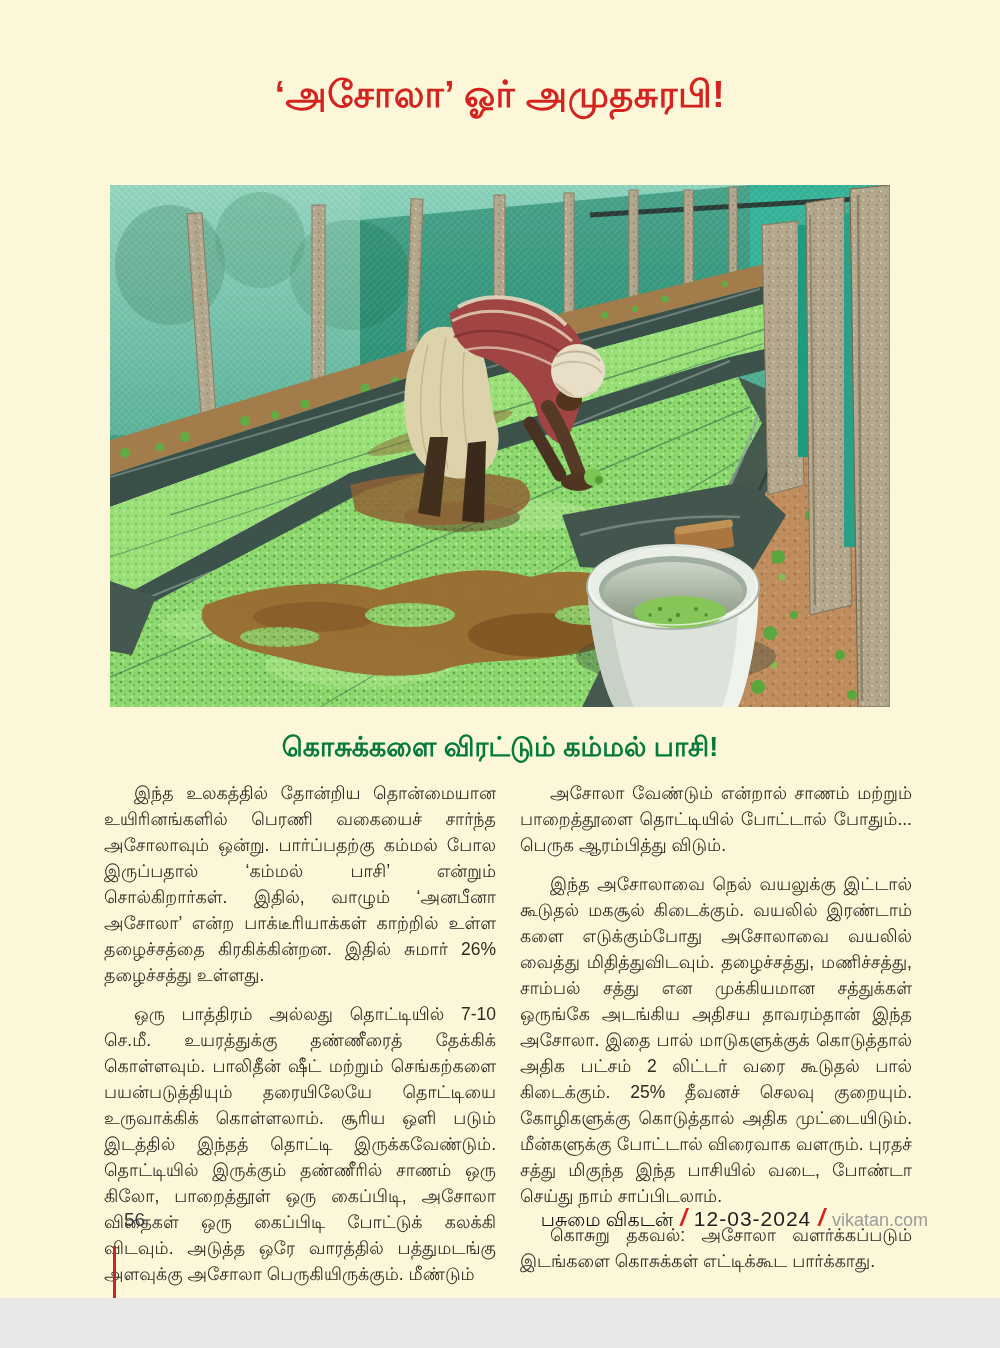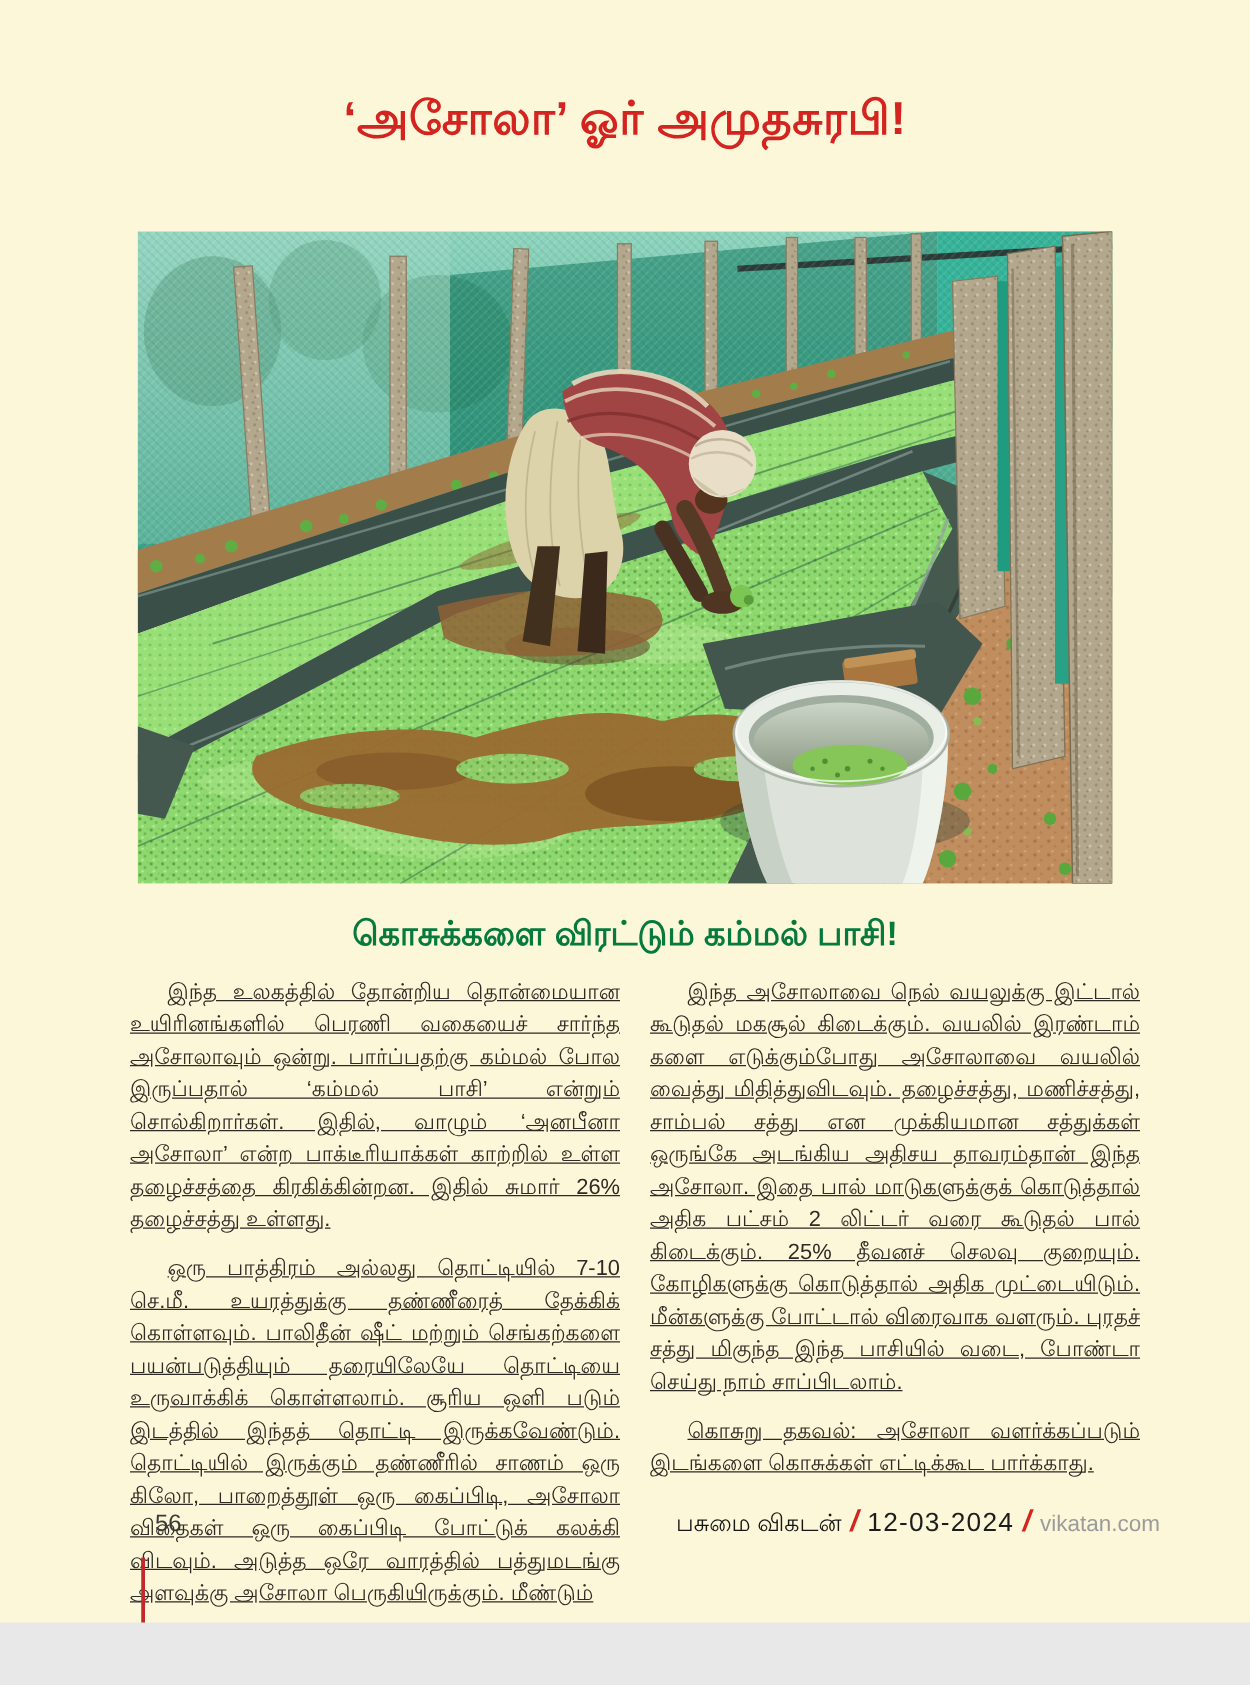--- a/index.html
+++ b/index.html
@@ -30,21 +30,21 @@
   }
   .columns{
     position:absolute;left:104px;top:780px;width:808px;
     display:flex;gap:24px;
   }
   .col{
     width:392px;
     font-size:17.5px;line-height:26px;
     text-align:justify;color:#2e2a24;
   }
-  .col p{margin:0 0 13px 0;text-indent:30px;text-decoration:underline;}
+  .col p{margin:0 0 13px 0;text-indent:30px;}
   .footer{
     position:absolute;left:104px;top:1204px;width:804px;
     display:flex;justify-content:space-between;align-items:baseline;margin-left:20px;
   }
   .pagenum{font-size:19px;color:#3a3a3a;}
   .footer-right{display:flex;align-items:baseline;}
   .mag{font-size:19px;font-weight:normal;color:#161616;}
   .slash{font-size:24px;font-style:italic;color:#d32420;margin:0 7px;font-weight:bold;}
   .date{font-size:21px;color:#1d1d1d;letter-spacing:1px;}
   .site{font-size:18px;color:#9b9b9b;}
@@ -288,20 +288,21 @@
   </figure>
 
   <h2 class="subheading">கொசுக்களை விரட்டும் கம்மல் பாசி!</h2>
 
   <div class="columns">
     <div class="col">
       <p>இந்த உலகத்தில் தோன்றிய தொன்மையான உயிரினங்களில் பெரணி வகையைச் சார்ந்த அசோலாவும் ஒன்று. பார்ப்பதற்கு கம்மல் போல இருப்பதால் ‘கம்மல் பாசி’ என்றும் சொல்கிறார்கள். இதில், வாழும் ‘அனபீனா அசோலா’ என்ற பாக்டீரியாக்கள் காற்றில் உள்ள தழைச்சத்தை கிரகிக்கின்றன. இதில் சுமார் 26% தழைச்சத்து உள்ளது.</p>
       <p>ஒரு பாத்திரம் அல்லது தொட்டியில் 7-10 செ.மீ. உயரத்துக்கு தண்ணீரைத் தேக்கிக் கொள்ளவும். பாலிதீன் ஷீட் மற்றும் செங்கற்களை பயன்படுத்தியும் தரையிலேயே தொட்டியை உருவாக்கிக் கொள்ளலாம். சூரிய ஒளி படும் இடத்தில் இந்தத் தொட்டி இருக்கவேண்டும். தொட்டியில் இருக்கும் தண்ணீரில் சாணம் ஒரு கிலோ, பாறைத்தூள் ஒரு கைப்பிடி, அசோலா விதைகள் ஒரு கைப்பிடி போட்டுக் கலக்கி விடவும். அடுத்த ஒரே வாரத்தில் பத்துமடங்கு அளவுக்கு அசோலா பெருகியிருக்கும். மீண்டும்</p>
     </div>
     <div class="col">
+      <p>அசோலா வேண்டும் என்றால் சாணம் மற்றும் பாறைத்தூளை தொட்டியில் போட்டால் போதும்... பெருக ஆரம்பித்து விடும்.</p>
       <p>இந்த அசோலாவை நெல் வயலுக்கு இட்டால் கூடுதல் மகசூல் கிடைக்கும். வயலில் இரண்டாம் களை எடுக்கும்போது அசோலாவை வயலில் வைத்து மிதித்துவிடவும். தழைச்சத்து, மணிச்சத்து, சாம்பல் சத்து என முக்கியமான சத்துக்கள் ஒருங்கே அடங்கிய அதிசய தாவரம்தான் இந்த அசோலா. இதை பால் மாடுகளுக்குக் கொடுத்தால் அதிக பட்சம் 2 லிட்டர் வரை கூடுதல் பால் கிடைக்கும். 25% தீவனச் செலவு குறையும். கோழிகளுக்கு கொடுத்தால் அதிக முட்டையிடும். மீன்களுக்கு போட்டால் விரைவாக வளரும். புரதச் சத்து மிகுந்த இந்த பாசியில் வடை, போண்டா செய்து நாம் சாப்பிடலாம்.</p>
       <p>கொசுறு தகவல்: அசோலா வளர்க்கப்படும் இடங்களை கொசுக்கள் எட்டிக்கூட பார்க்காது.</p>
     </div>
   </div>
 
   <div class="footer">
     <span class="pagenum">56</span>
     <div class="footer-right">
       <span class="mag">பசுமை விகடன்</span>
       <span class="slash">/</span>

